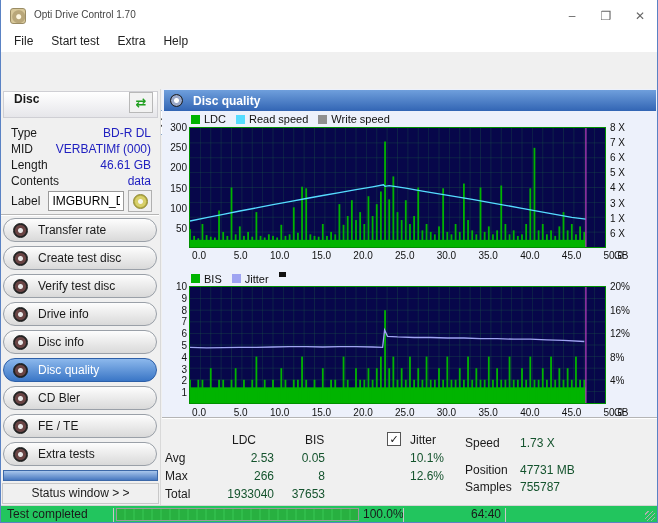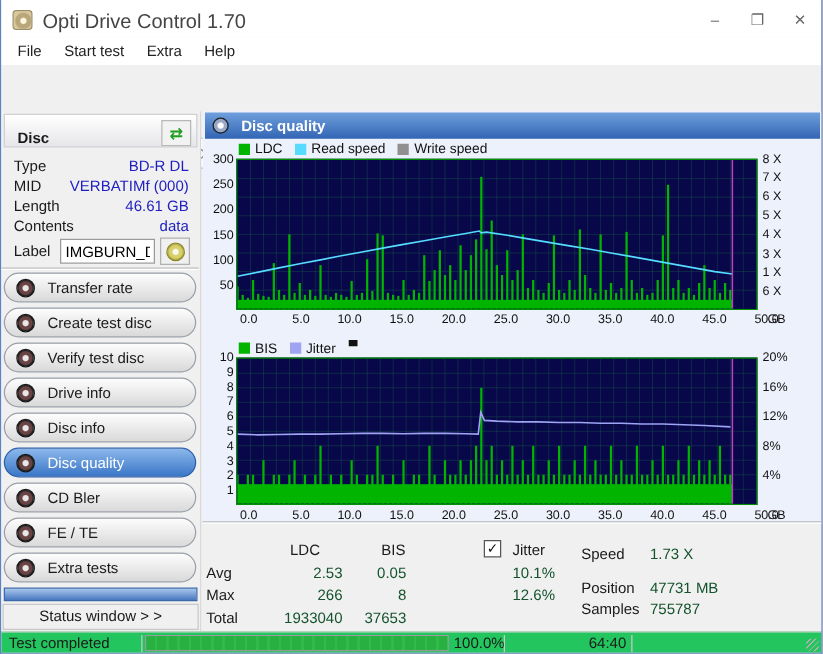--- a/index.html
+++ b/index.html
@@ -8,21 +8,21 @@
     position:relative; width:658px; height:523px;
     font-family:"Liberation Sans","DejaVu Sans",sans-serif;
     font-size:12px; color:#1a1a1a; background:#f0f0f0;
     border:1px solid #5a82c4; border-top:none; overflow:hidden;
   }
   
   .titlebar { position:absolute; left:0; top:0; width:100%; height:30px; background:#fff; border-top:1px solid #fff; }
   .app-icon { position:absolute; left:9px; top:7px; width:16px; height:16px; border-radius:3px;
     background: radial-gradient(circle at 55% 55%, #fdf6e0 0 2px, #b9a77a 3px 6px, #d8c89a 7px 100%);
     border:1px solid #9a8c64; }
-  .title-text { position:absolute; left:33px; top:8px; color:#444; font-size:16px; }
+  .title-text { position:absolute; left:33px; top:8px; color:#444; font-size:10px; }
   .win-btn { position:absolute; top:0; width:34px; height:30px; text-align:center; line-height:30px; color:#666; font-size:12px; cursor:default; }
   .win-min { right:68px; } .win-max { right:34px; } .win-close { right:0; }
   
   .menubar { position:absolute; left:0; top:30px; width:100%; height:22px; background:#fff; display:flex; align-items:center; padding-left:4px; }
   .menu-item { padding:2px 9px; color:#222; }
   
   .toolbar { position:absolute; left:0; top:52px; width:100%; height:37px; background:#f0f0f0; }
   .lbl-bold { font-weight:bold; color:#111; }
   .drive-label { position:absolute; left:12px; top:65px; }
   .combo { position:absolute; background:#fff; border:1px solid #86a7cc; display:flex; align-items:center; }
@@ -45,21 +45,21 @@
   .capsule-btn { left:536px; } .gears-btn { left:570px; } .save-btn { left:604px; }
   .capsule-glyph { width:18px; height:9px; border-radius:5px; transform:rotate(-28deg); border:1px solid #555;
     background:linear-gradient(90deg,#ee7e9a 0 50%,#6e96e2 50% 100%); }
   .gears-glyph { color:#a8a016; font-size:15px; letter-spacing:-6px; padding-right:6px; }
   .floppy-glyph { position:relative; width:17px; height:17px; background:#2a6adf; border-radius:2px; border:1px solid #1c4eaa; }
   .floppy-glyph::before { content:""; position:absolute; left:4px; top:1px; width:8px; height:5px; background:#cfe0f8; }
   .floppy-glyph::after { content:""; position:absolute; left:3px; bottom:1px; width:9px; height:6px; background:#fff; }
   
   .sidebar { position:absolute; left:0; top:89px; width:160px; height:416px; background:#f0f0f0; border-right:1px solid #d9d9d9; }
   .disc-panel-header { position:absolute; left:2px; top:2px; width:155px; height:27px;
-    background:linear-gradient(#ffffff,#e6e6ea); border:1px solid #cfcfd4; display:flex; align-items:flex-end; padding:0 4px; }
+    background:linear-gradient(#ffffff,#e6e6ea); border:1px solid #cfcfd4; display:flex; align-items:flex-start; padding:0 4px; }
   .disc-panel-title { font-weight:bold; padding-left:6px; }
   .panel-refresh-btn { margin-left:auto; width:24px; height:21px; border:1px solid #b8b8b8; background:#f2f2f2; text-align:center; line-height:19px; }
   .field-row { position:absolute; left:10px; width:140px; display:flex; }
   .field-value { margin-left:auto; color:#2020c0; }
   .label-row { position:absolute; left:10px; top:101px; width:144px; display:flex; align-items:center; }
   .label-input { margin-left:8px; width:76px; height:20px; border:1px solid #9a9a9a; background:#fff; font:12px "Liberation Sans",sans-serif; padding:1px 3px; }
   .cd-btn { margin-left:4px; width:24px; height:22px; border:1px solid #b0b0b0; background:#f0f0f0; display:flex; align-items:center; justify-content:center; }
   .cd-gold { width:15px; height:15px; border-radius:50%;
     background:radial-gradient(circle,#f8f8f0 0 2px,#d8d06a 3px 5px,#b8b048 6px 100%); border:1px solid #8f8830; }
   .nav-btn { position:absolute; left:2px; width:154px; height:24px; display:flex; align-items:center;

